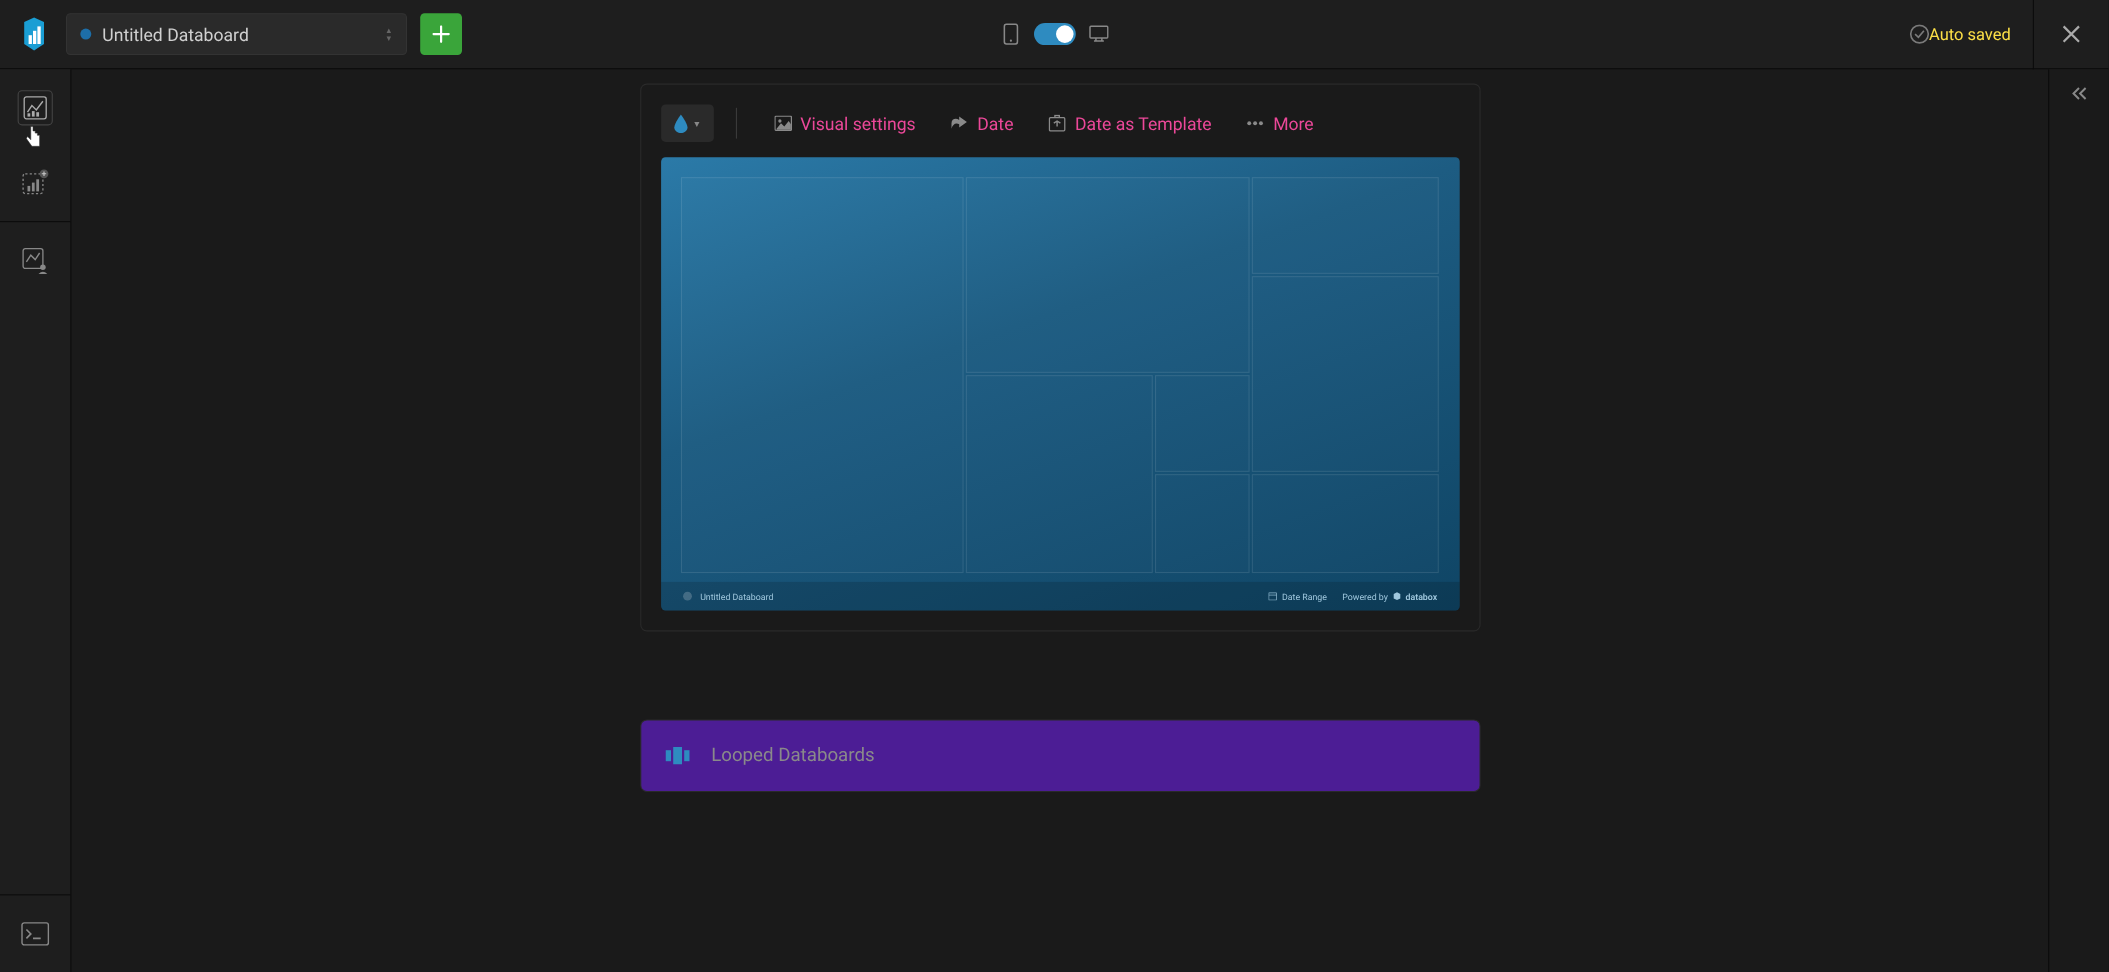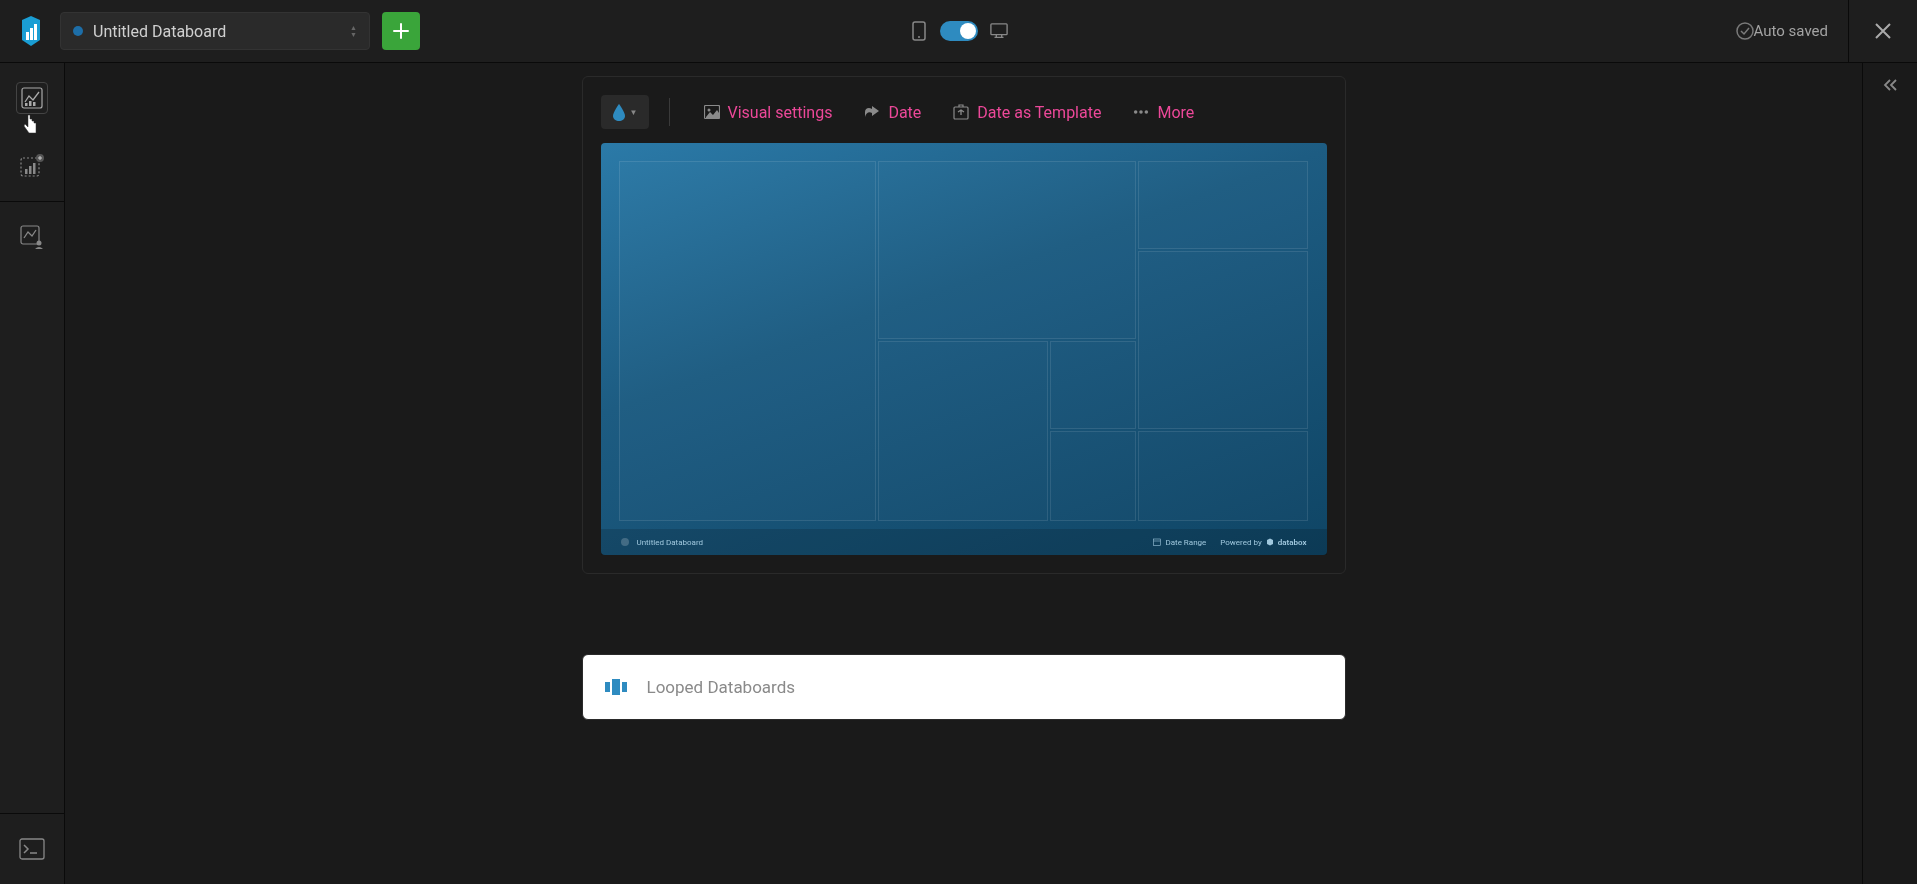--- a/index.html
+++ b/index.html
@@ -117,21 +117,21 @@
     .topbar-right {
       margin-left: auto;
       display: flex;
       align-items: center;
       gap: 20px;
     }
     .auto-saved {
       display: flex;
       align-items: flex-start;
       gap: 0;
-      color: #a3a3a3;
+      color: #fde047;
       font-size: 15px;
     }
     .close-button {
       font-size: 28px;
       color: #aaa;
       cursor: pointer;
       padding: 0 8px;
       border-left: 1px solid #0a0a0a;
       height: 63px;
       display: flex;
@@ -311,21 +311,21 @@
     }
     .footer-item {
       display: flex;
       align-items: center;
       gap: 4px;
       text-align: center;
     }
     
     .looped-card {
       margin-top: 80px;
-      background: #ffffff;
+      background: #4c1d95;
       border: 1px solid #2a2a2a;
       border-radius: 6px;
       padding: 22px;
       display: flex;
       align-items: center;
       gap: 12px;
     }
     .looped-icon {
       display: flex;
       align-items: center;

